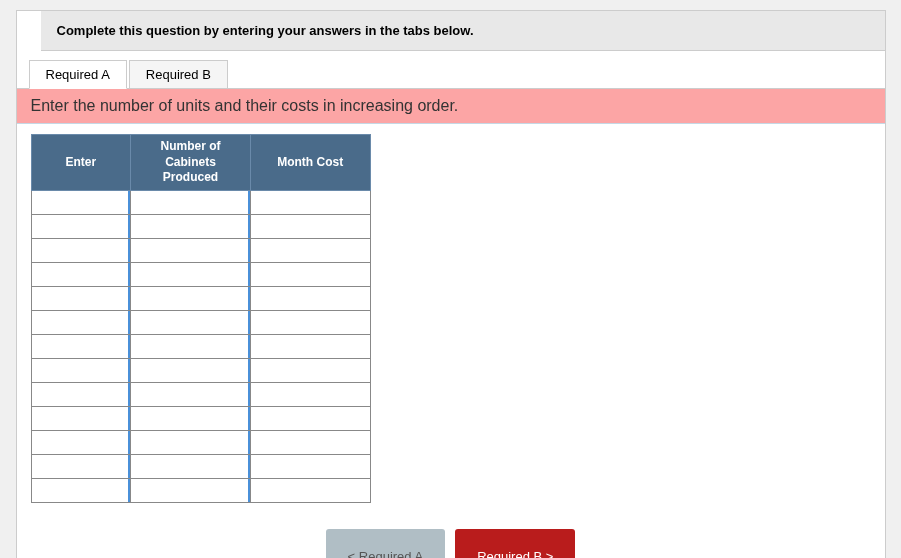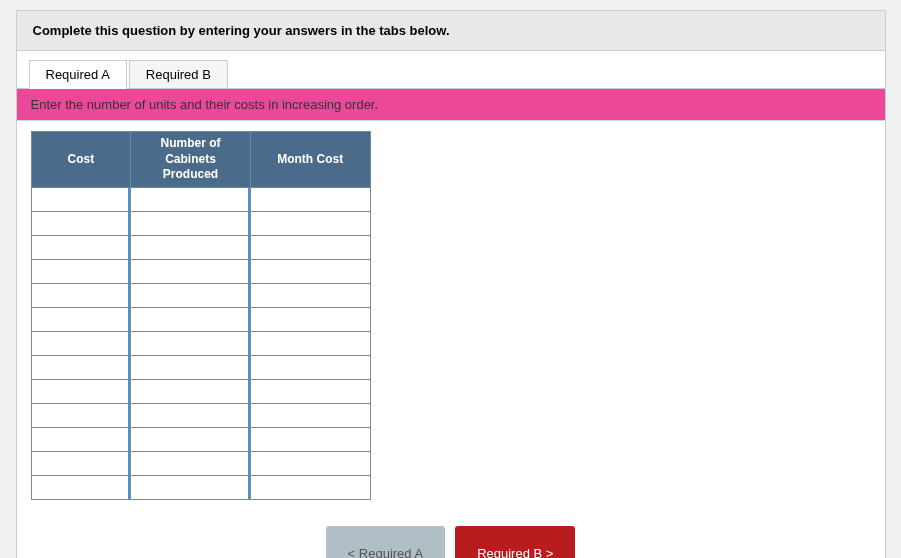--- a/index.html
+++ b/index.html
@@ -17,20 +17,21 @@
       width: 870px;
       background: #fff;
       border: 1px solid #ccc;
     }
     .instruction-bar {
       background: #e8e8e8;
       padding: 12px 16px;
       font-weight: bold;
       font-size: 13px;
       border-bottom: 1px solid #ccc;
+      margin-left: 24px;
     }
     .tabs-row {
       display: flex;
       padding: 8px 12px 0 12px;
       border-bottom: 1px solid #ccc;
       background: #fff;
     }
     .tab {
       padding: 6px 16px;
       font-size: 13px;
@@ -43,23 +44,23 @@
     }
     .tab.active {
       border-bottom: 1px solid #fff;
       font-weight: normal;
       z-index: 1;
     }
     .tab:not(.active) {
       background: #f5f5f5;
     }
     .sub-instruction {
-      background: #ec4899;
+      background: #fca5a5;
       padding: 8px 14px;
-      font-size: 13px;
+      font-size: 16px;
       color: #333;
       border-bottom: 1px solid #c5d8e5;
     }
     .table-area {
       padding: 10px 14px;
     }
     table {
       border-collapse: collapse;
       width: 340px;
     }
@@ -148,21 +149,21 @@
   </div>
 
   <div class="sub-instruction">
     <span>Enter the number of units and their costs in increasing order.</span>
   </div>
 
   <div class="table-area">
     <table>
       <thead>
         <tr>
-          <th style="width:100px;">Cost</th>
+          <th style="width:100px;">Enter</th>
           <th style="width:120px;">Number of<br>Cabinets<br>Produced</th>
           <th style="width:120px;">Month Cost</th>
         </tr>
       </thead>
       <tbody>
         <tr>
           <td class="input-cell"><input type="text" style=""></td>
           <td class="input-cell"><input type="text" style=""></td>
           <td><input type="text" style=""></td>
         </tr>

